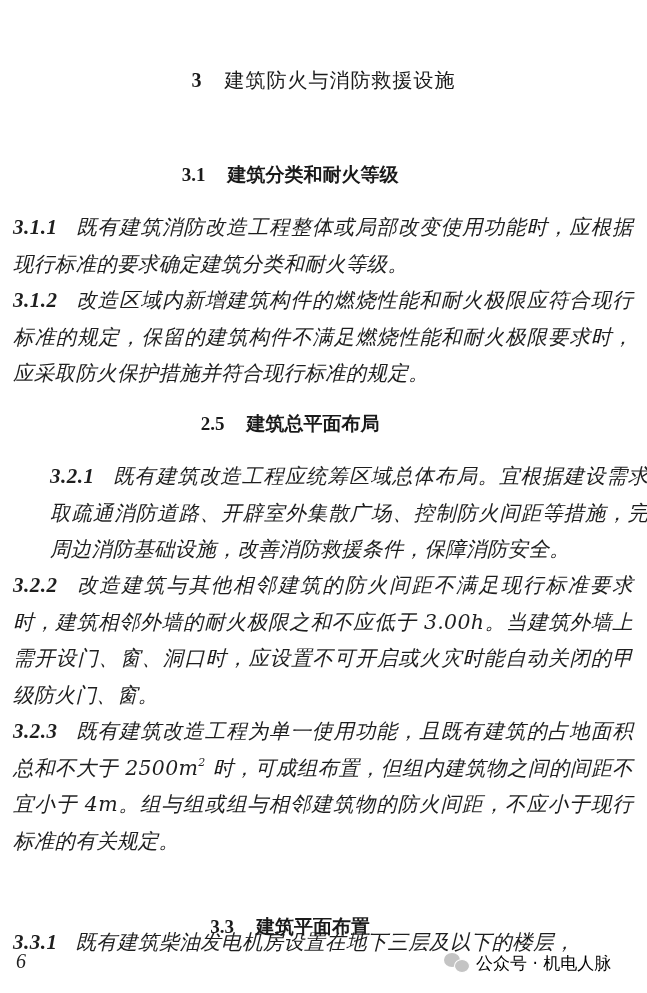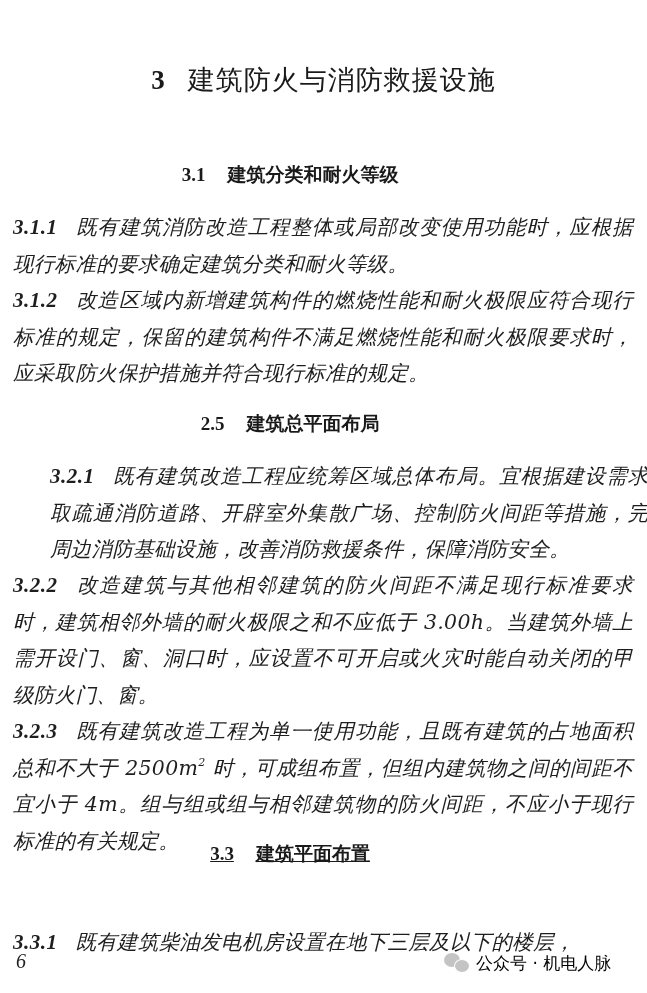--- a/index.html
+++ b/index.html
@@ -14,21 +14,21 @@
       overflow: hidden;
       font-family: "DejaVu Serif", "Liberation Serif", serif;
       color: #1e1e1e;
     }
     .chapter-title {
       position: absolute;
       top: 60px;
       left: 0;
       width: 647px;
       text-align: center;
-      font-size: 27px;
+      font-size: 20px;
       line-height: 40px;
       letter-spacing: 1px;
       color: #1a1a1a;
     }
     .chapter-title .num {
       font-family: "Liberation Serif", serif;
       font-weight: bold;
       margin-right: 22px;
     }
     .section-title {
@@ -142,21 +142,21 @@
   </div>
 
   <div class="clause" style="top:567px;">
     <span class="cnum">3.2.2</span><span>改造建筑与其他相邻建筑的防火间距不满足现行标准要求时，建筑相邻外墙的耐火极限之和不应低于 3.00h。当建筑外墙上需开设门、窗、洞口时，应设置不可开启或火灾时能自动关闭的甲级防火门、窗。</span>
   </div>
 
   <div class="clause" style="top:713px;">
     <span class="cnum">3.2.3</span><span>既有建筑改造工程为单一使用功能，且既有建筑的占地面积总和不大于 2500m</span><sup>2</sup><span> 时，可成组布置，但组内建筑物之间的间距不宜小于 4m。组与组或组与相邻建筑物的防火间距，不应小于现行标准的有关规定。</span>
   </div>
 
-  <div class="section-title" style="top:838px;text-decoration:underline;">
+  <div class="section-title" style="top:911px;">
     <span class="num">3.3</span><span>建筑平面布置</span>
   </div>
 
   <div class="clause" style="top:924px;">
     <span class="cnum">3.3.1</span><span>既有建筑柴油发电机房设置在地下三层及以下的楼层，</span>
   </div>
 
   <div class="page-number">6</div>
 
   <div class="watermark">

